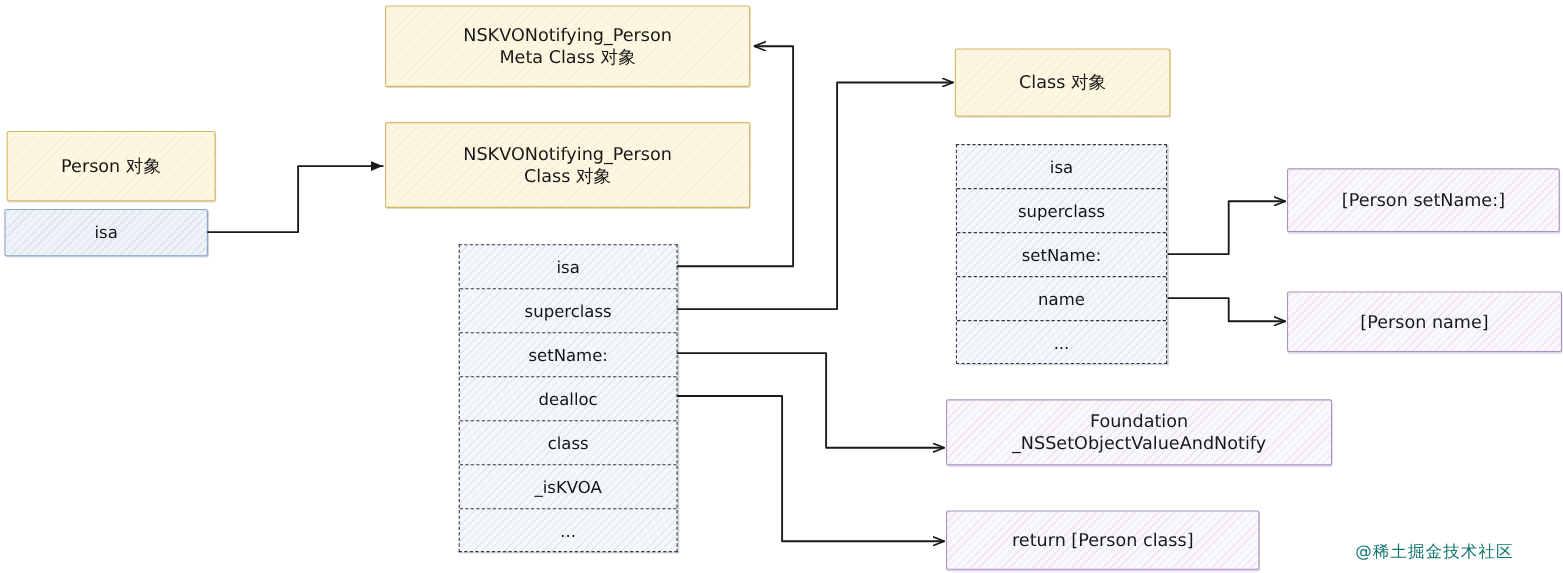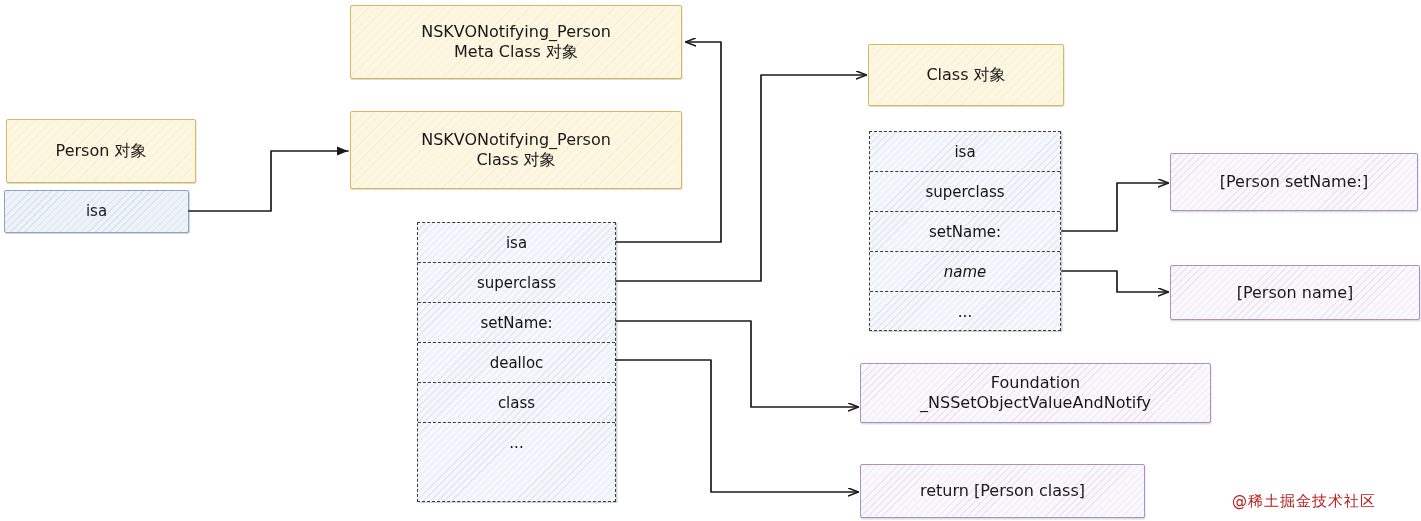--- a/index.html
+++ b/index.html
@@ -134,21 +134,21 @@
     width: 1421px;
     height: 521px;
     pointer-events: none;
     z-index: 5;
   }
 
   
   .watermark {
     position: absolute;
     font-size: 15px;
-    color: #b91c1c;
+    color: #0f766e;
     letter-spacing: 1px;
     user-select: none;
     font-family: "DejaVu Sans", "Liberation Sans", sans-serif;
   }
 </style>
 </head>
 <body>
 
 <div id="canvas">
 
@@ -208,39 +208,42 @@
     <div class="struct-row" style="height:40px;">
       <span>setName:</span>
     </div>
     <div class="struct-row" style="height:40px;">
       <span>dealloc</span>
     </div>
     <div class="struct-row" style="height:40px;">
       <span>class</span>
     </div>
     <div class="struct-row" style="height:40px;">
+      <span>_isKVOA</span>
+    </div>
+    <div class="struct-row" style="height:40px;">
       <span>...</span>
     </div>
   </div>
 
   <div class="box box-yellow" style="left:868px; top:44px; width:196px; height:62px;">
     <span>Class 对象</span>
   </div>
 
   <div class="struct-table" style="left:869px; top:131px; width:192px; height:200px;">
     <div class="struct-row" style="height:40px;">
       <span>isa</span>
     </div>
     <div class="struct-row" style="height:40px;">
       <span>superclass</span>
     </div>
     <div class="struct-row" style="height:40px;">
       <span>setName:</span>
     </div>
-    <div class="struct-row" style="height:40px;font-style:italic;">
+    <div class="struct-row" style="height:40px;">
       <span>name</span>
     </div>
     <div class="struct-row" style="height:40px;">
       <span>...</span>
     </div>
   </div>
 
   <div class="box box-purple" style="left:1170px; top:153px; width:248px; height:58px;">
     <span>[Person setName:]</span>
   </div>

